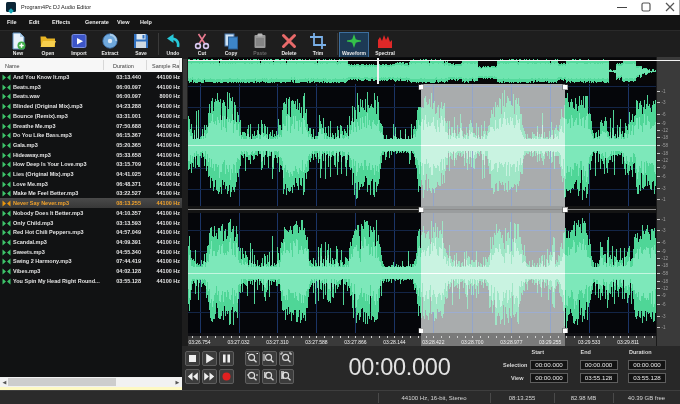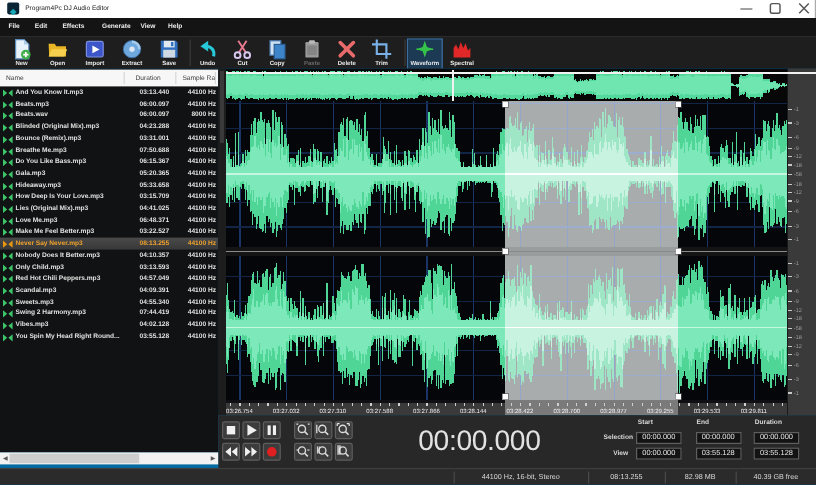--- a/index.html
+++ b/index.html
@@ -1,15 +1,15 @@
 <!DOCTYPE html>
 <html><head><meta charset="utf-8"><style>
 * { margin:0; padding:0; box-sizing:border-box; }
 body { width:680px; height:404px; overflow:hidden; font-family:"Liberation Sans",sans-serif; background:#000; }
-#app { position:relative; width:680px; height:404px; background:#0369a1; }
+#app { position:relative; width:680px; height:404px; background:#fef9c3; }
 .abs { position:absolute; }
 #title { left:0; top:0; width:680px; height:14.5px; background:#ffffff; }
 #ticon { left:6px; top:2px; width:10px; height:10px; background:#0b2536; border-radius:1.5px; }
 #ttext { left:21px; top:4px; font-size:5.5px; color:#222; }
 .wbtn { top:-1px; width:24px; height:16px; }
 #menu { left:0; top:14.5px; width:680px; height:15.5px; background:#141414; }
 .mi { position:absolute; top:4px; font-size:5.5px; font-weight:bold; color:#ececec; }
 #tbar { left:0; top:30px; width:680px; height:27px; background:#1e1e1e; border-top:1px solid #2a2a2a; }
 .tbtn { position:absolute; top:1px; width:30px; height:26px; text-align:center; }
 .tbtn.sel { background:#1d3a55; box-shadow:0 0 0 1px #3c6e9e inset; }

